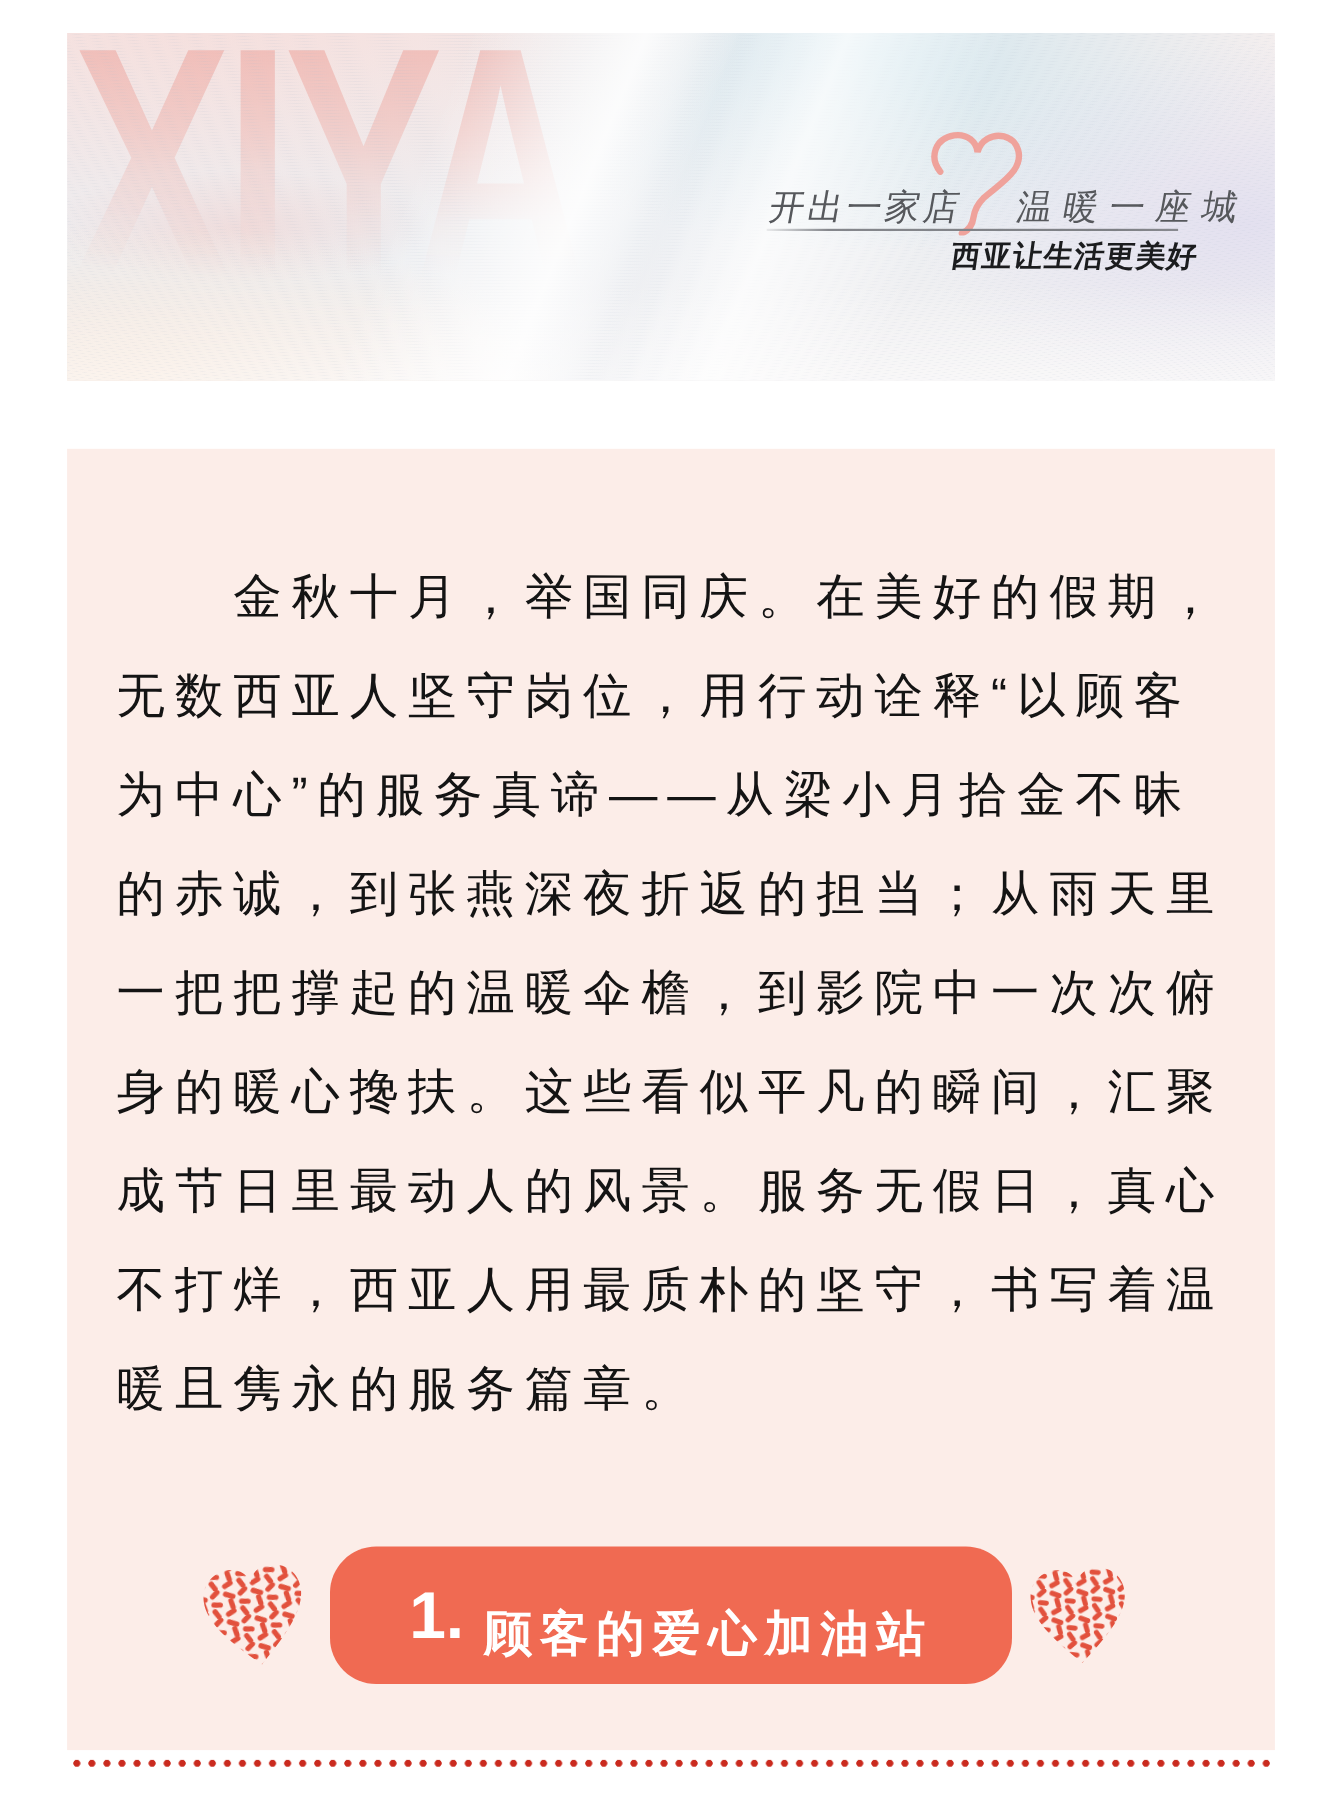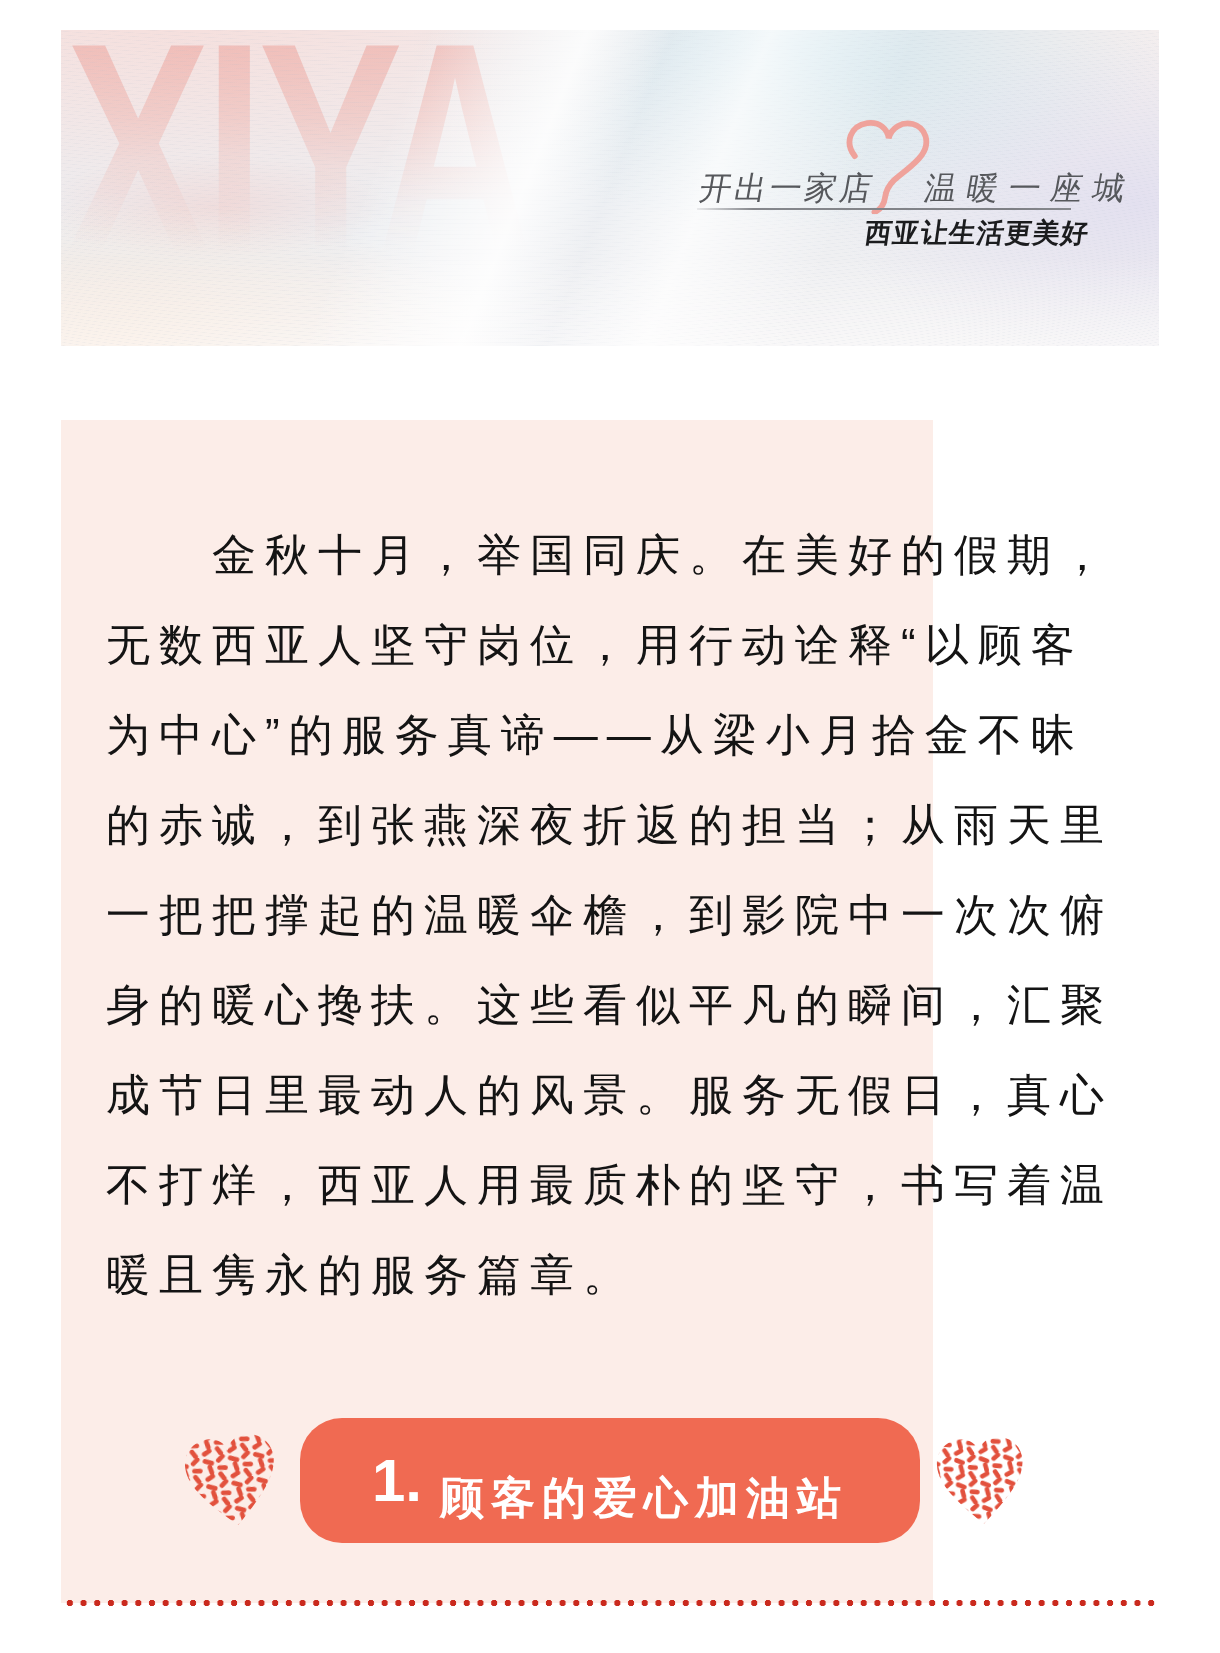--- a/index.html
+++ b/index.html
@@ -53,21 +53,21 @@
     background:linear-gradient(90deg, rgba(140,142,146,.15), #85878c 15%, #7e8085 85%, rgba(126,128,133,.9));
   }
   .tagline{
     position:absolute; left:804px; top:188px; font-size:27px; font-weight:800;
     color:var(--tagline-text,#1b1c1e); letter-spacing:1px; white-space:nowrap;
     transform:skewX(-8deg); line-height:30px;
   }
 
   
   .content{
-    position:absolute; left:61px; top:420px; width:872px; height:1183px;
+    position:absolute; left:61px; top:408px; width:1098px; height:1183px;
     background:var(--content-bg,#fcede8);
   }
   .para{
     position:absolute; left:45px; top:90px; width:1015px; margin:0;
     font-size:44px; line-height:90px; letter-spacing:9px; text-indent:106px;
     color:var(--body-text,#141414); font-weight:500;
     word-break:break-all; line-break:anywhere; overflow-wrap:anywhere;
   }
   .pill{
     position:absolute; left:239px; top:998px; width:620px; height:125px;

